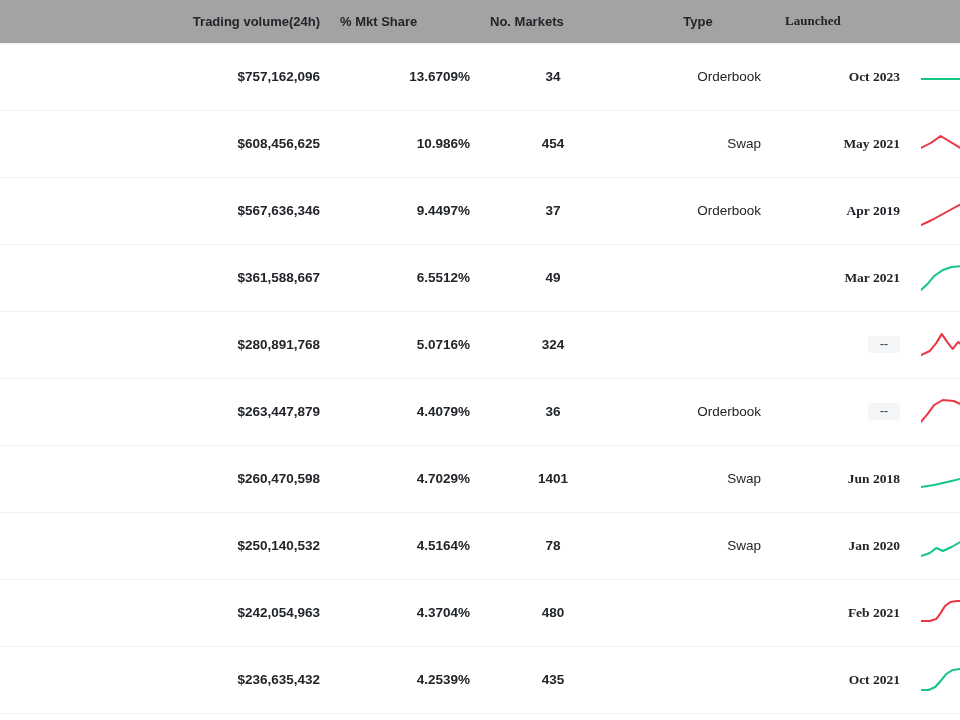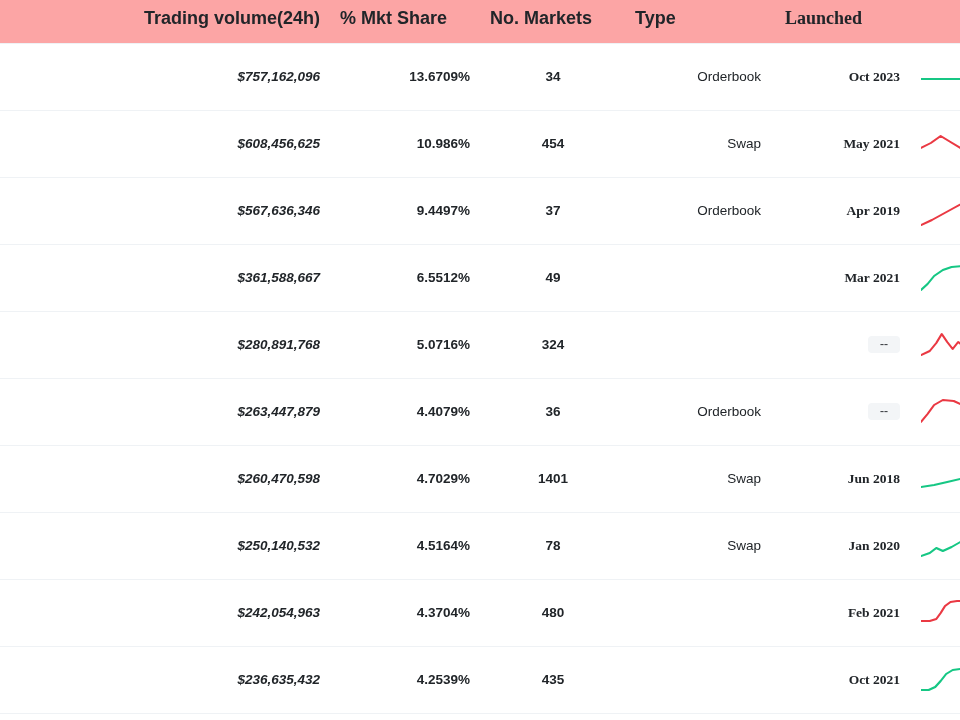--- a/index.html
+++ b/index.html
@@ -35,34 +35,34 @@
 
   .exchange-table col.c-name     { width: 320px; }
   .exchange-table col.c-volume   { width: 240px; }
   .exchange-table col.c-share    { width: 150px; }
   .exchange-table col.c-markets  { width: 145px; }
   .exchange-table col.c-type     { width: 150px; }
   .exchange-table col.c-launched { width: 135px; }
   .exchange-table col.c-spark    { width: 40px; }
 
   thead th {
-    font-size: 18px;
+    font-size: 13px;
     font-weight: bold;
     color: #212529;
     padding: 0 0 14px 0;
     vertical-align: bottom;
     white-space: nowrap;
-    background: #fca5a5;
+    background: #a3a3a3;
   }
   thead tr { height: 43px; }
 
   thead th.th-volume   { text-align: right; padding-right: 20px; }
   thead th.th-share    { text-align: left; padding-right: 20px; }
   thead th.th-markets  { text-align: left; padding-right: 20px; }
-  thead th.th-type     { text-align: left; padding-right: 24px; margin-top: 6px; }
+  thead th.th-type     { text-align: center; padding-right: 24px; margin-top: 6px; }
   thead th.th-launched { text-align: left; padding-right: 20px; font-family: Liberation Serif, serif; }
   thead th.th-spark    { text-align: right; padding-right: 0; }
 
   tbody tr {
     height: 67px;
     border-top: 1px solid #eff2f5;
   }
   tbody tr:last-child { border-bottom: 1px solid #eff2f5; }
 
   tbody td {
@@ -75,21 +75,21 @@
   }
 
   td.cell-name {
     text-align: left;
     padding-left: 12px;
     font-weight: bold;
     font-size: 13.5px;
     color: #212529;
     overflow: hidden;
   }
-  td.cell-volume   { text-align: right; padding-right: 20px; font-style: italic; }
+  td.cell-volume   { text-align: right; padding-right: 20px; }
   td.cell-share    { text-align: right; padding-right: 20px; margin-top: 29px; }
   td.cell-markets  { text-align: center; padding-right: 20px; }
   td.cell-type     { text-align: right; padding-right: 24px; font-weight: normal; }
   td.cell-launched { text-align: right; padding-right: 20px; font-family: Liberation Serif, serif; }
   td.cell-spark    { text-align: right; padding-right: 0; }
 
   .dash-badge {
     display: inline-block;
     min-width: 22px;
     padding: 3px 5px;

